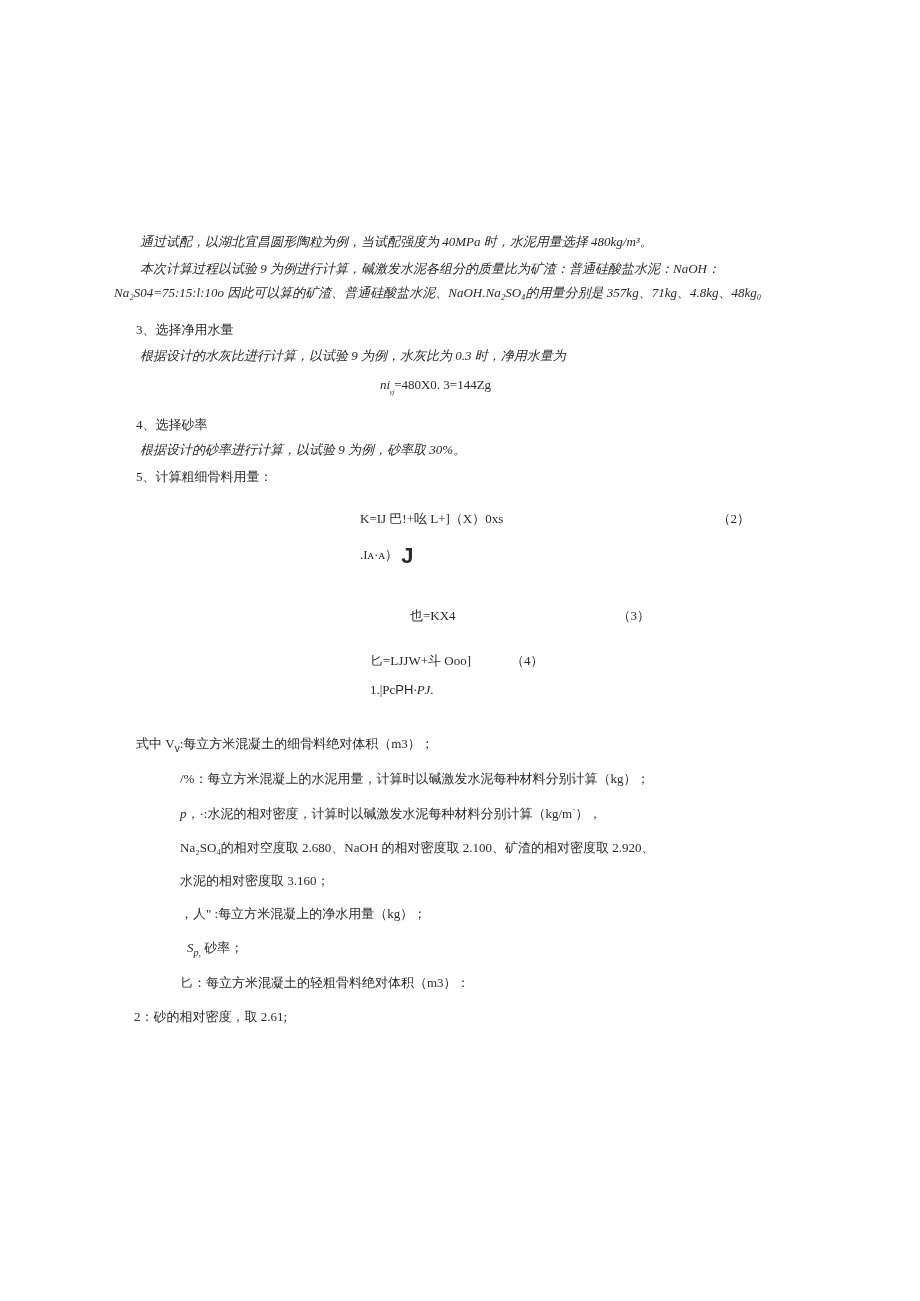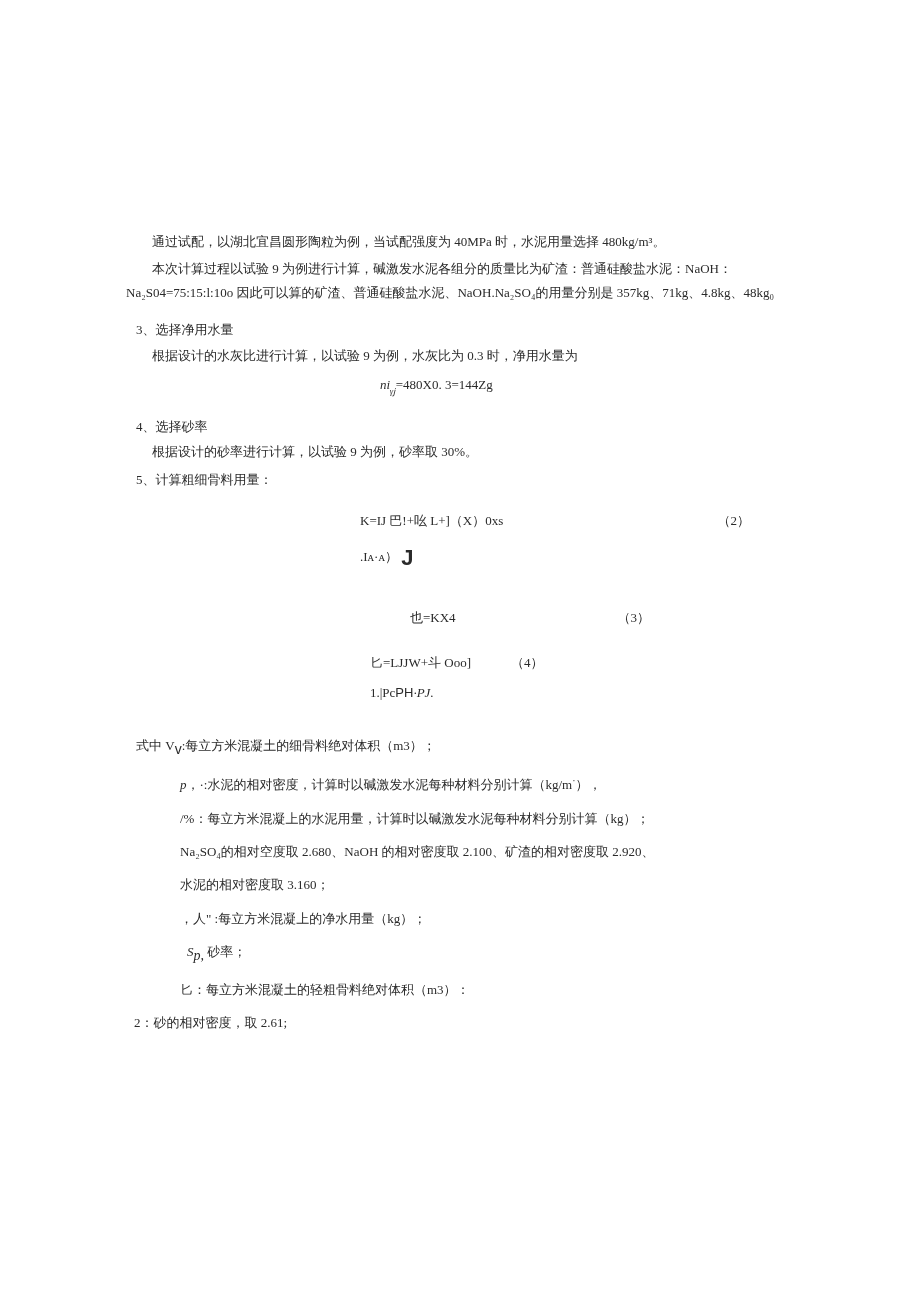--- a/index.html
+++ b/index.html
@@ -10,21 +10,22 @@
     font-size: 13px;
     color: #2a2a2a;
     width: 920px;
   }
   .page {
     padding: 230px 110px 300px 110px;
     line-height: 1.8;
   }
   .para {
     text-indent: 2em;
-    margin: 0 0 4px 16px;
+    margin: 0 0 4px 4px;
+    font-style: italic;
   }
   .section-heading {
     text-indent: 2em;
     margin: 14px 0 2px 0;
   }
   .formula-row {
     display: flex;
     align-items: center;
     margin: 6px 0;
   }
@@ -56,21 +57,21 @@
   }
   .defs .line {
     margin: 10px 0 10px 70px;
     text-indent: 0;
   }
   .defs .line.first {
     margin-left: 0;
     text-indent: 2em;
   }
   sub {
-    font-size: 14px;
+    font-size: 10px;
     vertical-align: sub;
   }
   sup {
     font-size: 10px;
     vertical-align: super;
   }
   .arial {
     font-family: Arial, sans-serif;
   }
   .bigJ {
@@ -142,25 +143,25 @@
 
   <div style="height:10px"></div>
 
 
   <div class="defs">
 
     <p class="line first">
       <span>式中 V</span><sub class="arial">v</sub><span>:每立方米混凝土的细骨料绝对体积（m3）；</span>
     </p>
 
+    <p class="line">/%：每立方米混凝上的水泥用量，计算时以碱激发水泥每种材料分别计算（kg）；</p>
+
     <p class="line">
       <span class="italic">p</span><span>，·:水泥的相对密度，计算时以碱激发水泥每种材料分别计算（kg/m</span><sup>·</sup><span>），</span>
     </p>
-
-    <p class="line">/%：每立方米混凝上的水泥用量，计算时以碱激发水泥每种材料分别计算（kg）；</p>
 
     <p class="line">Na₂SO₄的相对空度取 2.680、NaOH 的相对密度取 2.100、矿渣的相对密度取 2.920、</p>
     <p class="line">水泥的相对密度取 3.160；</p>
     <p class="line">，人" :每立方米混凝上的净水用量（kg）；</p>
 
 
     <p class="line" style="margin-left:77px;">
       <span class="italic">S</span><sub class="italic">p,</sub><span> 砂率；</span>
     </p>
 

